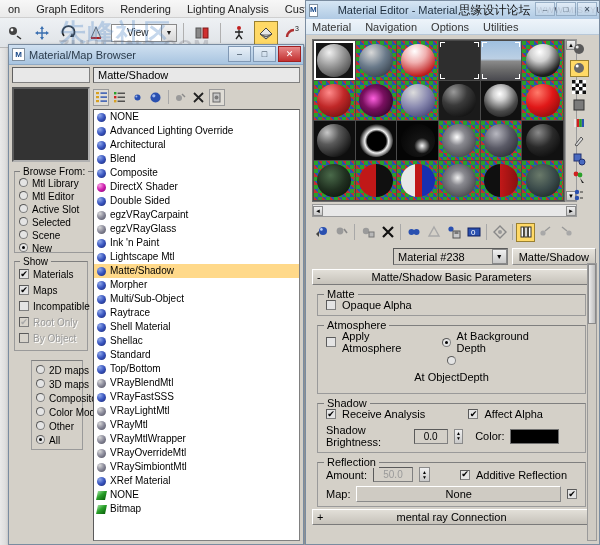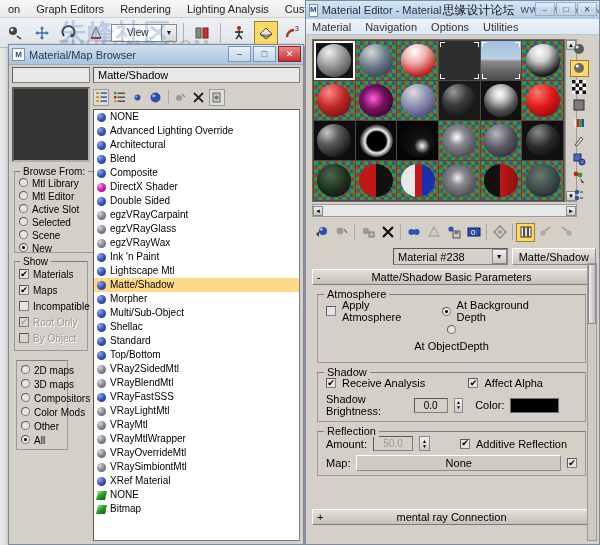--- a/index.html
+++ b/index.html
@@ -176,21 +176,21 @@
   
   .me {
     position: absolute; left: 305px; top: 0px; width: 295px; height: 545px;
     background: #d4d0c8; border: 1px solid #7a8ca0;
   }
   .me-title {
     height: 18px; background: linear-gradient(#d6e6f4,#b0cae4);
     display: flex; align-items: center; padding-left: 3px; position: relative;
     overflow: hidden;
   }
-  .me-title .ttxt { font-size: 11px; color: #1e2e3e; margin-left: 4px; white-space: nowrap; }
+  .me-title .ttxt { font-size: 11px; color: #1e2e3e; margin-left: 20px; white-space: nowrap; }
   .me-title .cn { font-size: 12px; color: #111; margin-left: 1px; white-space: nowrap; }
   .me-title .url {
     font-size: 9px; color: #445; margin-left: 6px; letter-spacing: 0.5px; white-space: nowrap;
   }
   .me-wbtns { position:absolute; right:2px; top:1px; display:flex; gap:1px; opacity:0.85; }
   .me-wbtn {
     width: 20px; height: 14px; border: 1px solid #90a8c0;
     background: linear-gradient(#e4eef8,#c0d4e8);
     display:flex; align-items:center; justify-content:center; font-size:8px; color:#2a3a4a;
   }
@@ -476,21 +476,21 @@
             <span class="chk dis">✔</span>
             <span class="lbl">Root Only</span>
           </div>
           <div class="opt dis" style="height:16px">
             <span class="chk dis"></span>
             <span class="lbl">By Object</span>
           </div>
         </div>
       </div>
 
-      <div class="group" style="left:7px; top:295px; width:52px; height:90px;">
+      <div class="group" style="left:22px; top:295px; width:52px; height:90px;">
         <div style="padding-top:4px;">
           <div class="opt" style="height:14px">
             <span class="radio"></span>
             <span class="lbl">2D maps</span>
           </div>
           <div class="opt" style="height:14px">
             <span class="radio"></span>
             <span class="lbl">3D maps</span>
           </div>
           <div class="opt" style="height:14px">
@@ -599,24 +599,20 @@
             </div>
             <div class="lrow">
               <span class="ball gray"></span>
               <span class="nm">egzVRayCarpaint</span>
             </div>
             <div class="lrow">
               <span class="ball gray"></span>
               <span class="nm">egzVRayGlass</span>
             </div>
             <div class="lrow">
-              <span class="ball gray"></span>
-              <span class="nm">egzVRayWax</span>
-            </div>
-            <div class="lrow">
               <span class="ball"></span>
               <span class="nm">Ink 'n Paint</span>
             </div>
             <div class="lrow">
               <span class="ball"></span>
               <span class="nm">Lightscape Mtl</span>
             </div>
             <div class="lrow hl">
               <span class="ball"></span>
               <span class="nm">Matte/Shadow</span>
@@ -624,33 +620,37 @@
             <div class="lrow">
               <span class="ball"></span>
               <span class="nm">Morpher</span>
             </div>
             <div class="lrow">
               <span class="ball"></span>
               <span class="nm">Multi/Sub-Object</span>
             </div>
             <div class="lrow">
               <span class="ball"></span>
+              <span class="nm">Raytrace</span>
+            </div>
+            <div class="lrow">
+              <span class="ball"></span>
+              <span class="nm">Shell Material</span>
+            </div>
+            <div class="lrow">
+              <span class="ball"></span>
               <span class="nm">Shellac</span>
             </div>
             <div class="lrow">
               <span class="ball"></span>
               <span class="nm">Standard</span>
             </div>
             <div class="lrow">
               <span class="ball"></span>
               <span class="nm">Top/Bottom</span>
-            </div>
-            <div class="lrow">
-              <span class="ball gray"></span>
-              <span class="nm">VRay2SidedMtl</span>
             </div>
             <div class="lrow">
               <span class="ball gray"></span>
               <span class="nm">VRayBlendMtl</span>
             </div>
             <div class="lrow">
               <span class="ball"></span>
               <span class="nm">VRayFastSSS</span>
             </div>
             <div class="lrow">
@@ -973,20 +973,27 @@
       </div>
       <div class="me-typebtn">Matte/Shadow</div>
     </div>
 
     <div class="rollout" style="top:268px;">
       <div class="rollhdr">
         <span class="pm">-</span>
         <span>Matte/Shadow Basic Parameters</span>
       </div>
 
+      <div class="pgroup">
+        <span class="glabel2">Matte</span>
+        <div class="prow">
+          <span class="chk"></span>
+          <span>Opaque Alpha</span>
+        </div>
+      </div>
 
       <div class="pgroup">
         <span class="glabel2">Atmosphere</span>
         <div class="prow" style="padding-bottom:0">
           <span class="chk"></span>
           <span>Apply Atmosphere</span>
           <span style="flex:1"></span>
           <span class="radio on"></span>
           <span>At Background Depth</span>
           <span style="width:12px"></span>

